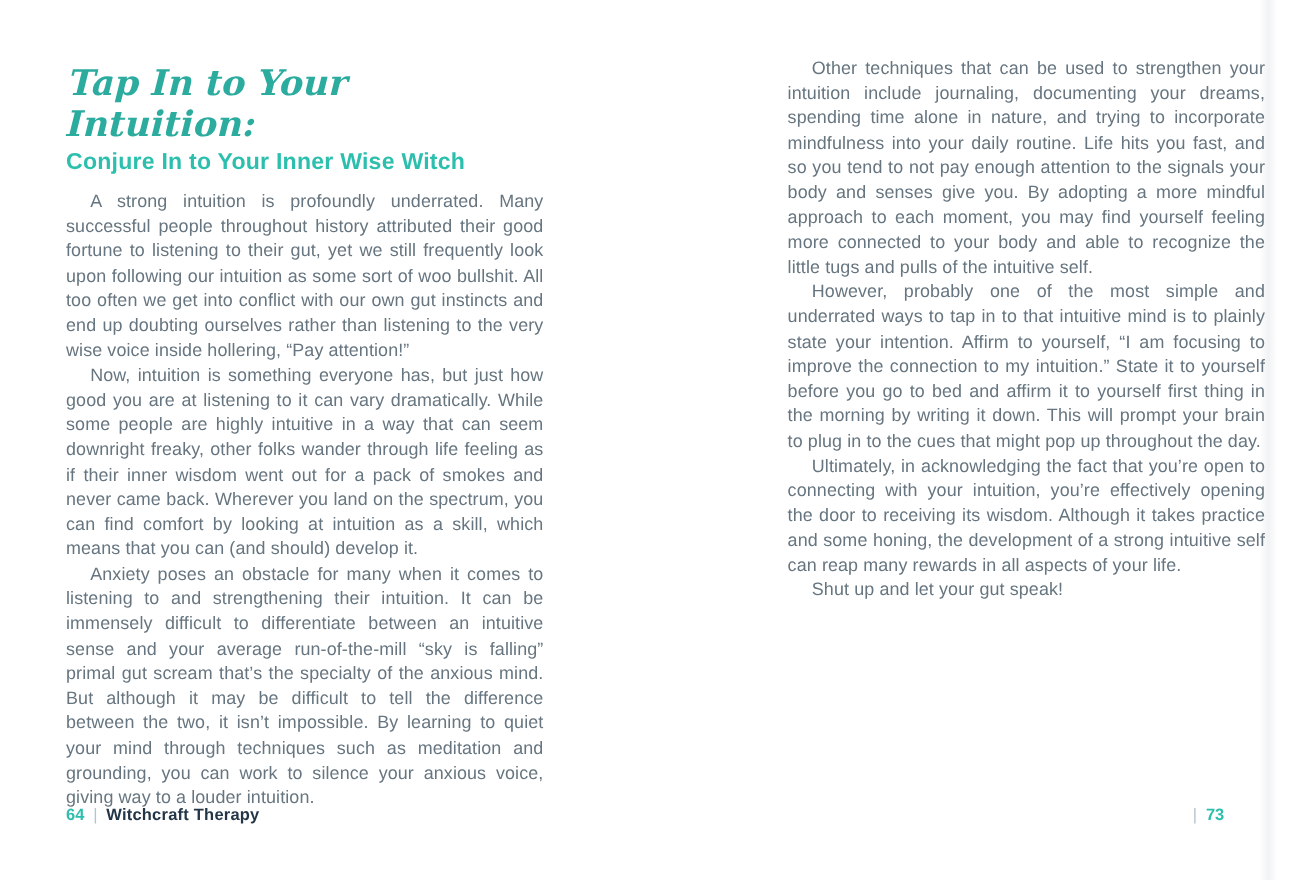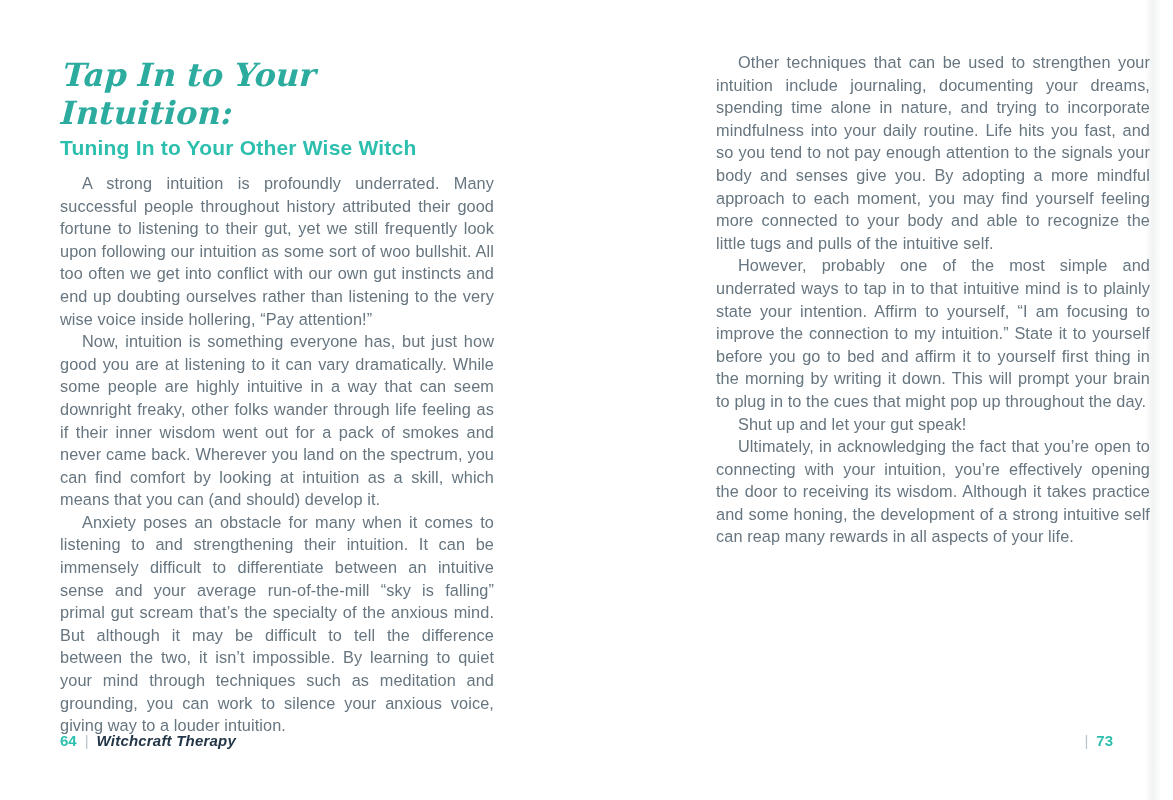--- a/index.html
+++ b/index.html
@@ -67,21 +67,20 @@
     align-items: baseline;
   }
   .page-num {
     color: var(--accent, #2dbfae);
     font-weight: 700;
     font-style: normal;
     margin-top: 10px;
   }
   .footer-title {
     color: var(--footer_text, #233648);
-    font-style: italic;
     font-weight: 700;
     letter-spacing: 0.2px;
   }
   .footer-divider {
     color: var(--divider, #b9c3cb);
     font-weight: 400;
     margin: 0 8px;
   }
   .edge-shadow {
     position: absolute;
@@ -95,31 +94,31 @@
       rgba(255,255,255,0) 100%);
   }
 </style>
 </head>
 <body>
 
 <div class="spread">
 
   <div class="column col-left">
     <h1 class="script-title">Tap In to Your Intuition:</h1>
-    <h2 class="sub-title">Tuning In to Your Other Wise Witch</h2>
+    <h2 class="sub-title">Conjure In to Your Inner Wise Witch</h2>
     <p class="body-par indent">A strong intuition is profoundly underrated. Many successful people throughout history attributed their good fortune to listening to their gut, yet we still frequently look upon following our intuition as some sort of woo bullshit. All too often we get into conflict with our own gut instincts and end up doubting ourselves rather than listening to the very wise voice inside hollering, “Pay attention!”</p>
     <p class="body-par indent">Now, intuition is something everyone has, but just how good you are at listening to it can vary dramatically. While some people are highly intuitive in a way that can seem downright freaky, other folks wander through life feeling as if their inner wisdom went out for a pack of smokes and never came back. Wherever you land on the spectrum, you can find comfort by looking at intuition as a skill, which means that you can (and should) develop it.</p>
     <p class="body-par indent">Anxiety poses an obstacle for many when it comes to listening to and strengthening their intuition. It can be immensely difficult to differentiate between an intuitive sense and your average run-of-the-mill “sky is falling” primal gut scream that’s the specialty of the anxious mind. But although it may be difficult to tell the difference between the two, it isn’t impossible. By learning to quiet your mind through techniques such as meditation and grounding, you can work to silence your anxious voice, giving way to a louder intuition.</p>
   </div>
 
   <div class="column col-right">
     <p class="body-par indent">Other techniques that can be used to strengthen your intuition include journaling, documenting your dreams, spending time alone in nature, and trying to incorporate mindfulness into your daily routine. Life hits you fast, and so you tend to not pay enough attention to the signals your body and senses give you. By adopting a more mindful approach to each moment, you may find yourself feeling more connected to your body and able to recognize the little tugs and pulls of the intuitive self.</p>
     <p class="body-par indent">However, probably one of the most simple and underrated ways to tap in to that intuitive mind is to plainly state your intention. Affirm to yourself, “I am focusing to improve the connection to my intuition.” State it to yourself before you go to bed and affirm it to yourself first thing in the morning by writing it down. This will prompt your brain to plug in to the cues that might pop up throughout the day.</p>
+    <p class="body-par indent">Ultimately, in acknowledging the fact that you’re open to connecting with your intuition, you’re effectively opening the door to receiving its wisdom. Although it takes practice and some honing, the development of a strong intuitive self can reap many rewards in all aspects of your life.</p>
     <p class="body-par indent">Shut up and let your gut speak!</p>
-    <p class="body-par indent">Ultimately, in acknowledging the fact that you’re open to connecting with your intuition, you’re effectively opening the door to receiving its wisdom. Although it takes practice and some honing, the development of a strong intuitive self can reap many rewards in all aspects of your life.</p>
   </div>
 
   <div class="footer-bar">
     <div class="footer-left">
       <span class="page-num">64</span>
       <span class="footer-divider">|</span>
       <span class="footer-title">Witchcraft Therapy</span>
     </div>
     <div class="footer-right">
       <span class="footer-divider">|</span>

